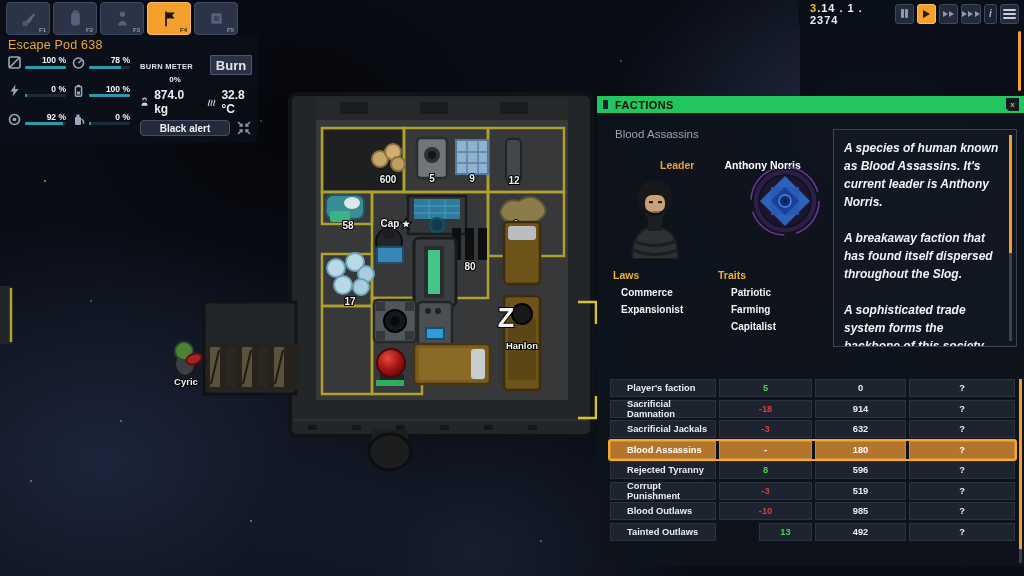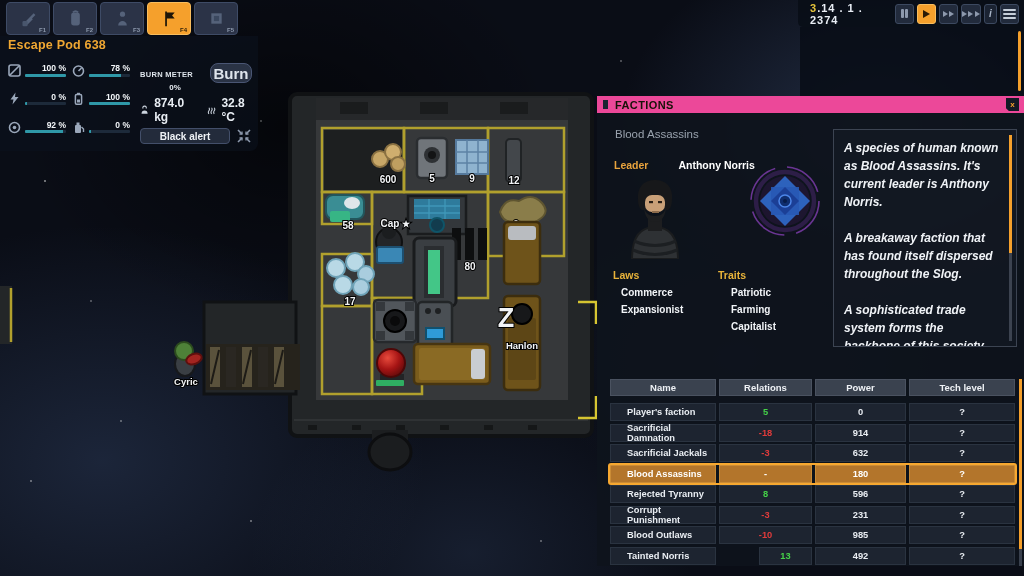--- a/index.html
+++ b/index.html
@@ -33,36 +33,36 @@
   .tab { width:44px; height:33px; background:#2b3347; border:1px solid #3e4b66; border-radius:4px;
     position:relative; display:flex; align-items:center; justify-content:center; cursor:pointer; }
   .tab svg { width:19px; height:19px; }
   .tab .fkey { position:absolute; right:3px; bottom:1px; font-size:6px; font-weight:700; color:#8d99ad; }
   .tab.selected { background:#f5a02c; border-color:#f8bd5e; }
   .tab.selected .fkey { color:#2a1c08; }
 
   
   .pod { position:absolute; left:0; top:36px; width:258px; padding:2px 6px 7px 8px;
     background:rgba(12,18,29,.62); border-radius:0 0 8px 0; }
-  .pod-title { color:#f0a732; font-weight:700; font-size:12.5px; letter-spacing:.2px; margin-bottom:11px; }
+  .pod-title { color:#f0a732; font-weight:400; font-size:12.5px; letter-spacing:.2px; margin-bottom:3px; }
   .pod-body { display:flex; }
   .pod-stats { display:grid; grid-template-columns:1fr 1fr; column-gap:6px; row-gap:4px; width:122px; }
   .stat { display:flex; align-items:center; gap:4px; height:15px; }
   .stat svg { width:13px; height:13px; flex:none; }
   .stat-col { display:flex; flex-direction:column; flex:1; gap:1px; }
   .stat-val { font-size:8.5px; font-weight:700; color:#f2f5f8; text-align:right; line-height:1; }
   .stat-bar { height:3px; background:#1d2a3a; border-radius:1px; overflow:hidden; }
   .stat-bar i { display:block; height:100%; background:#2f98a8; }
   .pod-right { flex:1; padding-left:10px; display:flex; flex-direction:column; gap:4px; }
   .burnrow { display:flex; align-items:flex-start; }
   .burncol { flex:1; }
   .burn-label { font-size:7.5px; font-weight:700; color:#dfe5ec; letter-spacing:.3px; }
   .burn-val { font-size:8px; font-weight:700; color:#e8edf3; text-align:center; margin-top:2px; }
-  .burn-btn { width:42px; height:20px; background:#2a3345; border:1px solid #4a5674; border-radius:8px;
-    color:#dfe5ed; font-size:15px; font-weight:700; cursor:pointer; }
+  .burn-btn { width:42px; height:20px; background:#2a3345; border:1px solid #4a5674; border-radius:1px;
+    color:#dfe5ed; font-size:13px; font-weight:700; cursor:pointer; }
   .massrow { display:flex; align-items:center; gap:5px; font-size:12px; font-weight:700; color:#e8edf3; }
   .massrow svg { width:12px; height:12px; }
   .massrow .temp { margin-left:12px; }
   .alertrow { display:flex; align-items:center; gap:6px; }
   .black-alert { flex:1; height:16px; background:#232b3b; border:1px solid #434f6a; border-radius:4px;
     color:#eef1f5; font-size:10px; font-weight:700; cursor:pointer; }
   .collapse-btn { width:16px; height:16px; cursor:pointer; background:none; border:none; padding:0; }
   .collapse-btn svg { width:16px; height:16px; }
 
   
@@ -82,30 +82,30 @@
   .menu-lines { display:flex; flex-direction:column; gap:2px; }
   .menu-lines i { width:13px; height:2px; background:#c6cfda; border-radius:1px; }
 
   
   .logpanel { position:absolute; right:0; top:27px; width:224px; height:69px; background:rgba(8,13,22,.86); }
   .logpanel .sb { position:absolute; right:3px; top:4px; bottom:5px; width:3px; background:#f5a02c; border-radius:2px; }
 
   
   .factions { position:absolute; left:597px; top:96px; right:0; bottom:10px;
     background:rgba(14,19,28,.93); overflow:hidden; }
-  .fheader { height:17px; background:#ec4899; display:flex; align-items:center; padding:0 5px 0 6px; gap:7px; }
+  .fheader { height:17px; background:#22c55e; display:flex; align-items:center; padding:0 5px 0 6px; gap:7px; }
   .fmark { width:5px; height:9px; background:#1c2330; }
   .ftitle { font-size:11px; font-weight:800; color:#171208; letter-spacing:.4px; }
   .fclose { margin-left:auto; width:13px; height:13px; background:#141a25; border:none; cursor:pointer;
     color:#f5a02c; font-size:8px; font-weight:700; line-height:13px; text-align:center;
     clip-path:polygon(0 0,100% 0,100% 100%,22% 100%,0 78%); }
   .fbody { position:relative; height:calc(100% - 17px); }
   .fac-name { position:absolute; left:18px; top:15px; color:#99a2ad; font-size:11.5px; }
   .leader-row { position:absolute; left:17px; top:46px; display:flex; gap:13px; font-size:10.5px; font-weight:700; }
-  .leader-label { color:#e8a33d; }
+  .leader-label { color:#e8a33d;margin-left:46px; }
   .leader-name { color:#fff;margin-left:17px; }
   .portrait { position:absolute; left:27px; top:62px; width:62px; height:84px; }
   .emblem { position:absolute; left:150px; top:50px; width:76px; height:76px; }
   .descbox { position:absolute; left:236px; top:16px; width:184px; height:218px;
     border:1px solid #3c4452; background:rgba(22,28,39,.55); padding:9px 14px 6px 10px; overflow:hidden; }
   .desc { color:#f0f3f7; font-size:12px; line-height:1.5; white-space:pre-line; font-weight:600;font-style:italic; }
   .descbox .track { position:absolute; right:4px; top:5px; bottom:5px; width:3px; background:#3c4350; }
   .descbox .thumb { position:absolute; right:4px; top:5px; width:3px; height:118px; background:#f5a02c; }
   .laws-title, .traits-title { position:absolute; top:156px; color:#e8b33a; font-size:10.5px; font-weight:800; }
   .laws-title { left:16px; } .traits-title { left:121px; }
@@ -557,26 +557,20 @@
       <div class="laws-title">Laws</div>
       <div class="law-item" style="left:24px; top:174px;text-align:center;">Commerce</div>
       <div class="law-item" style="left:24px; top:191px;">Expansionist</div>
 
       <div class="traits-title">Traits</div>
       <div class="trait-item" style="left:134px; top:174px;">Patriotic</div>
       <div class="trait-item" style="left:134px; top:191px;">Farming</div>
       <div class="trait-item" style="left:134px; top:208px;">Capitalist</div>
 
       <div class="ftable">
-        <div class="thead">
-          <div class="th">Name</div>
-          <div class="th">Relations</div>
-          <div class="th">Power</div>
-          <div class="th">Tech level</div>
-        </div>
 
         <div class="frow">
           <div class="cell name">Player's faction</div>
           <div class="cell rel" style="color: rgb(69, 209, 72);">5</div>
           <div class="cell">0</div>
           <div class="cell">?</div>
         </div>
         <div class="frow">
           <div class="cell name">Sacrificial Damnation</div>
           <div class="cell rel" style="color: rgb(224, 59, 59);">-18</div>
@@ -597,31 +591,31 @@
         </div>
         <div class="frow">
           <div class="cell name">Rejected Tyranny</div>
           <div class="cell rel" style="color: rgb(69, 209, 72);">8</div>
           <div class="cell">596</div>
           <div class="cell">?</div>
         </div>
         <div class="frow">
           <div class="cell name">Corrupt Punishment</div>
           <div class="cell rel" style="color: rgb(224, 59, 59);">-3</div>
-          <div class="cell">231</div>
+          <div class="cell">519</div>
           <div class="cell">?</div>
         </div>
         <div class="frow">
           <div class="cell name">Blood Outlaws</div>
           <div class="cell rel" style="color: rgb(224, 59, 59);">-10</div>
           <div class="cell">985</div>
           <div class="cell">?</div>
         </div>
         <div class="frow">
-          <div class="cell name">Tainted Norris</div>
+          <div class="cell name">Tainted Outlaws</div>
           <div class="cell rel" style="color: rgb(69, 209, 72); margin-left: 40px;">13</div>
           <div class="cell">492</div>
           <div class="cell">?</div>
         </div>
 
         <div class="track"></div>
         <div class="thumb"></div>
       </div>
     </div>
   </section>

